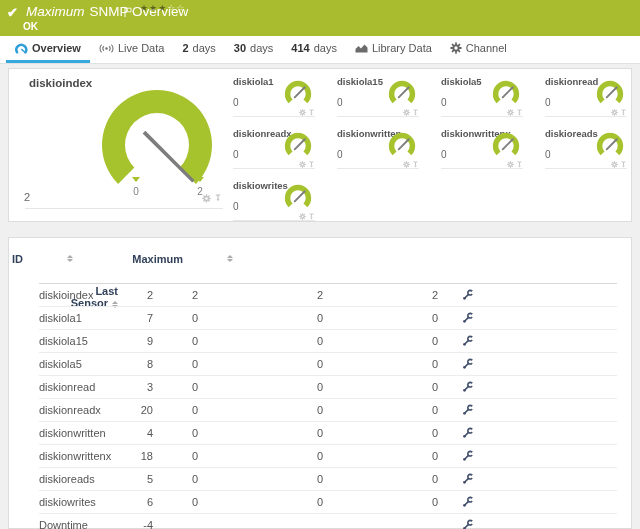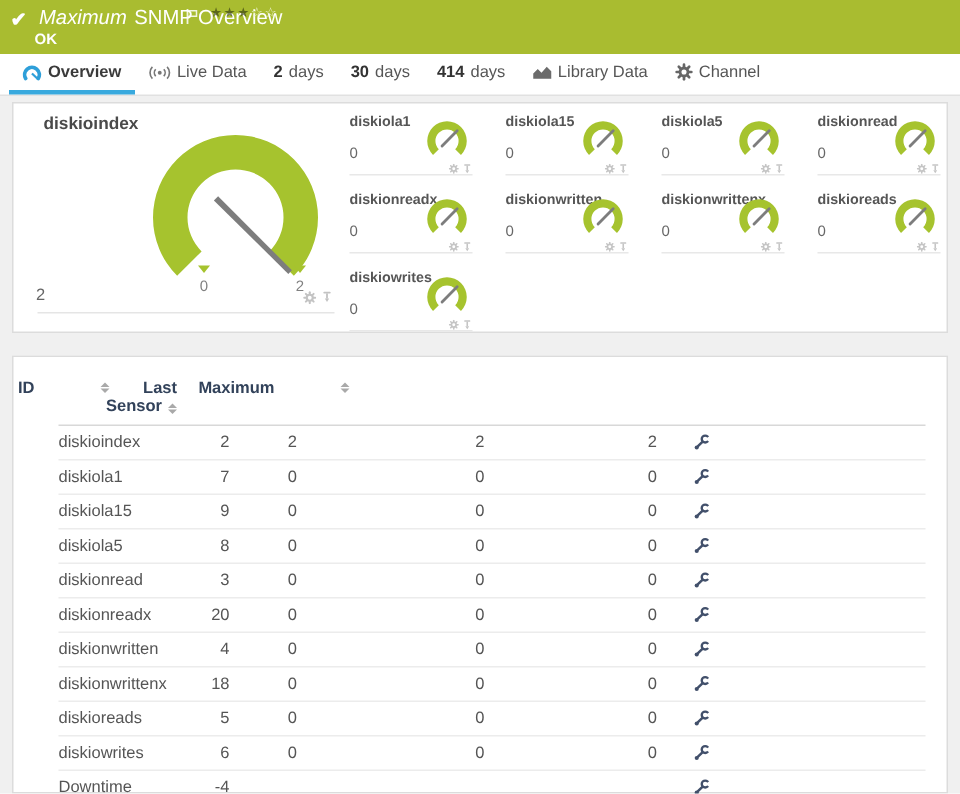--- a/index.html
+++ b/index.html
@@ -55,21 +55,21 @@
   .tbody{position:absolute;left:30px;right:14px;top:46px;}
   .trow{display:flex;height:22px;align-items:center;border-bottom:1px solid #ececec;font-size:11px;color:#555;}
   .c-channel{width:80px;text-align:left;}
   .c-id{width:34px;text-align:right;}
   .c-last{width:45px;text-align:right;}
   .c-min{width:125px;text-align:right;}
   .c-max{width:115px;text-align:right;}
   .c-edit{width:60px;display:flex;justify-content:center;}
   .hcell{display:flex;align-items:flex-start;padding-top:3px;box-sizing:border-box;}
   .hcell.right{justify-content:flex-end;gap:40px;}
-  .h-twoline{display:flex;flex-direction:column;align-items:flex-end;line-height:12px;}
+  .h-twoline{display:flex;flex-direction:column;align-items:flex-end;line-height:12px;margin-top:32px;}
   .h-line2{display:flex;align-items:center;}
   .caret{display:inline-block;width:0;height:0;border-left:4px solid transparent;border-right:4px solid transparent;border-top:5px solid var(--navy,#32425a);margin-left:6px;margin-top:3px;}
   .sort{display:inline-flex;flex-direction:column;gap:1px;margin-left:4px;margin-top:2px;}
   .sort i{display:block;width:0;height:0;border-left:3px solid transparent;border-right:3px solid transparent;}
   .sort .up{border-bottom:3px solid #a9a9a9;}
   .sort .down{border-top:3px solid #a9a9a9;}
   .wrench{color:#42506b;cursor:pointer;}
   .icon-btn{cursor:pointer;line-height:0;}
   .hidden-defs{position:absolute;width:0;height:0;overflow:hidden;}
 </style>

